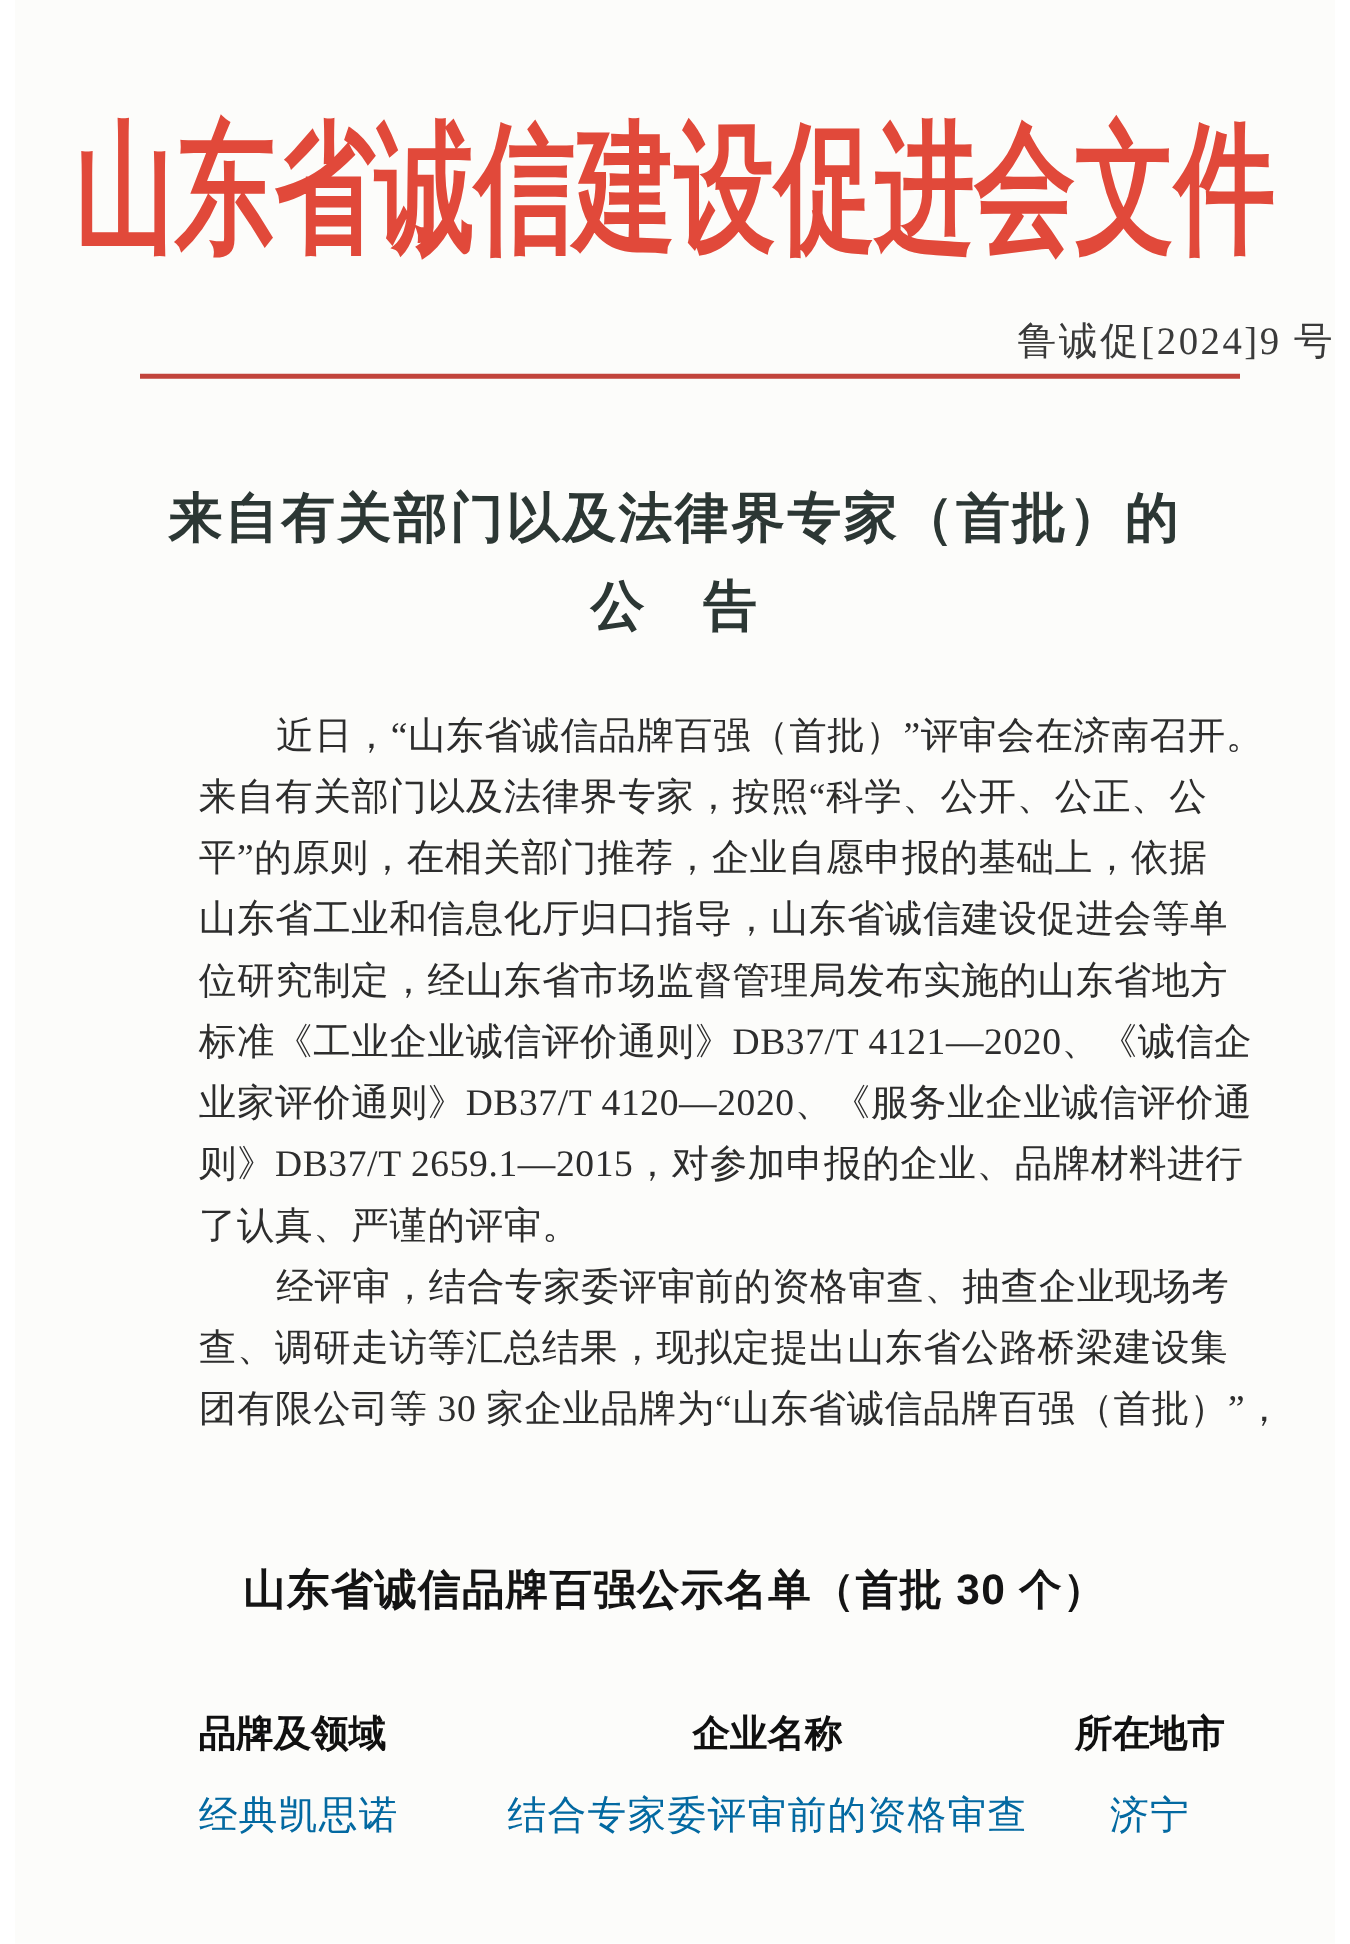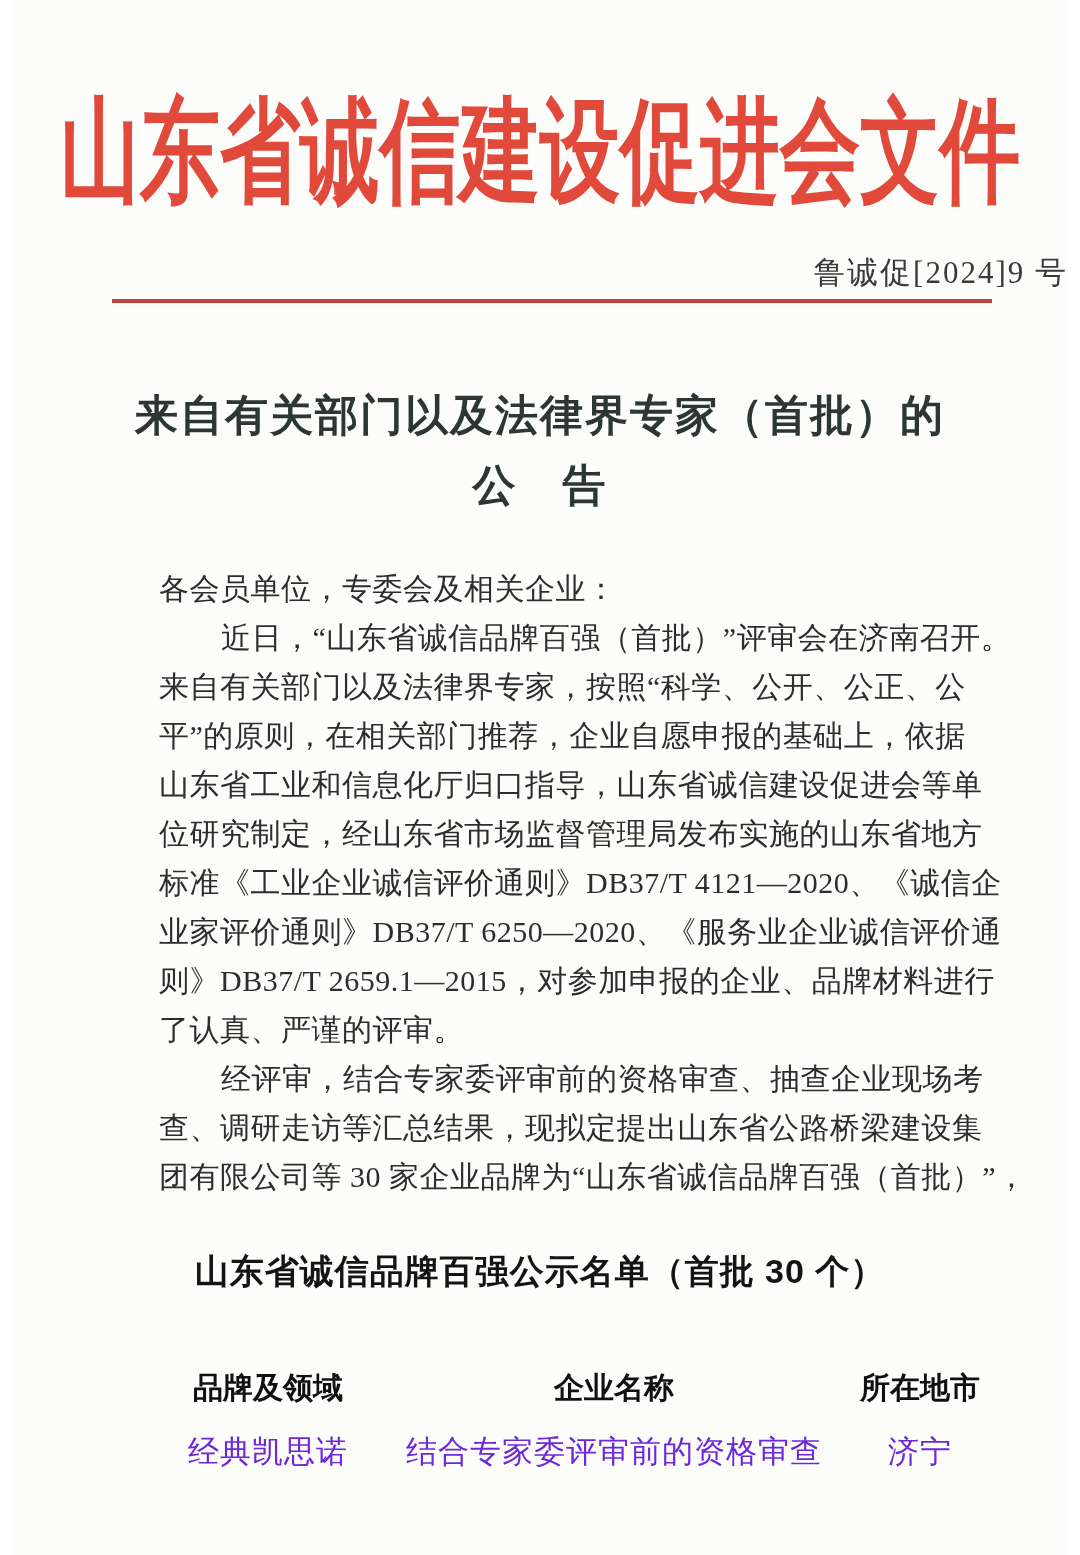--- a/index.html
+++ b/index.html
@@ -102,53 +102,52 @@
     font-size: 30px;
     color: #101010;
     font-family: "Liberation Sans", sans-serif;
     line-height: 36px;
   }
   .trow {
     display: flex;
     align-items: baseline;
     margin-top: 26px;
     font-size: 31px;
-    color: #6d28d9;
+    color: #0369a1;
     line-height: 40px;
     letter-spacing: 1px;
   }
-  .col-brand  { width: 218px; text-align: center; }
+  .col-brand  { width: 218px; text-align: left; }
   .col-company{ flex: 1;      text-align: center; }
   .col-city   { width: 138px; text-align: center; }
 </style>
 </head>
 <body>
 
 <div class="page">
 
   <div class="letterhead">山东省诚信建设促进会文件</div>
 
   <div class="doc-number">鲁诚促[2024]9 号</div>
 
   <div class="divider"></div>
 
   <div class="notice-title">
     <div>来自有关部门以及法律界专家（首批）的</div>
     <div>公　告</div>
   </div>
 
   <div class="body-text">
-    <div class="line">各会员单位，专委会及相关企业：</div>
     <div class="line indent">近日，“山东省诚信品牌百强（首批）”评审会在济南召开。</div>
     <div class="line">来自有关部门以及法律界专家，按照“科学、公开、公正、公</div>
     <div class="line">平”的原则，在相关部门推荐，企业自愿申报的基础上，依据</div>
     <div class="line">山东省工业和信息化厅归口指导，山东省诚信建设促进会等单</div>
     <div class="line">位研究制定，经山东省市场监督管理局发布实施的山东省地方</div>
     <div class="line">标准《工业企业诚信评价通则》DB37/T 4121—2020、《诚信企</div>
-    <div class="line">业家评价通则》DB37/T 6250—2020、《服务业企业诚信评价通</div>
+    <div class="line">业家评价通则》DB37/T 4120—2020、《服务业企业诚信评价通</div>
     <div class="line">则》DB37/T 2659.1—2015，对参加申报的企业、品牌材料进行</div>
     <div class="line">了认真、严谨的评审。</div>
     <div class="line indent">经评审，结合专家委评审前的资格审查、抽查企业现场考</div>
     <div class="line">查、调研走访等汇总结果，现拟定提出山东省公路桥梁建设集</div>
     <div class="line">团有限公司等 30 家企业品牌为“山东省诚信品牌百强（首批）”，</div>
   </div>
 
   <div class="list-subtitle">山东省诚信品牌百强公示名单（首批 30 个）</div>
 
   <div class="brand-table">

